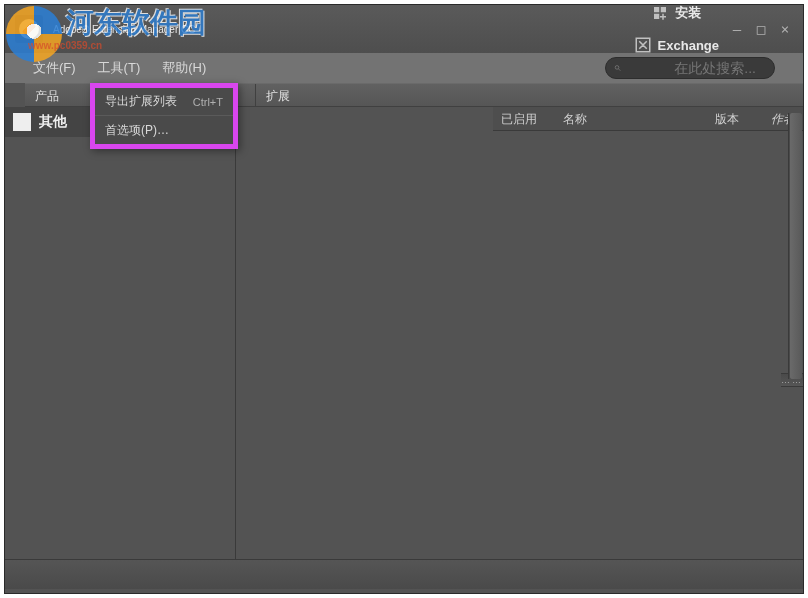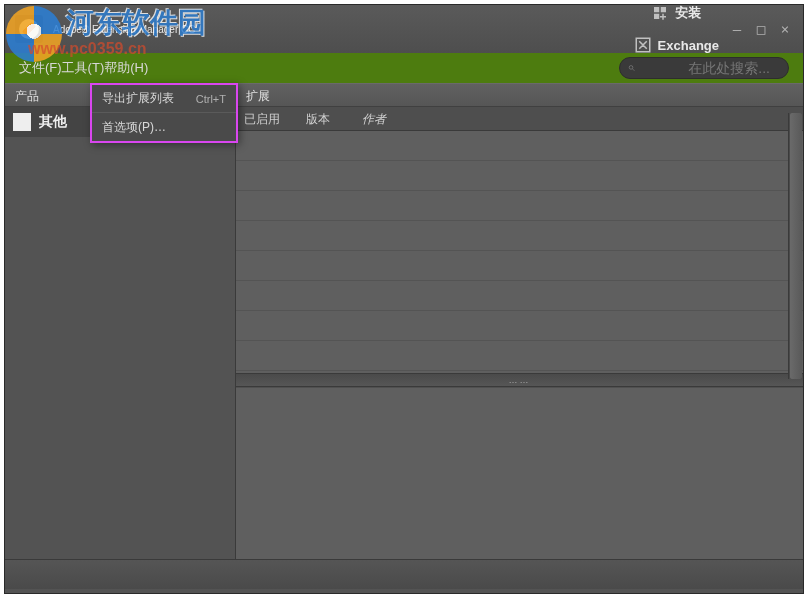--- a/index.html
+++ b/index.html
@@ -8,57 +8,57 @@
 .titlebar { height: 48px; display: flex; align-items: center; padding: 0 10px; background: linear-gradient(#5a5a5a,#4e4e4e); position: relative; }
 .app-icon { width: 28px; height: 28px; background: #3a3a3a; border-radius: 3px; margin-right: 10px; position: relative; }
 .app-icon::before { content: ""; position: absolute; left: 4px; top: 4px; width: 20px; height: 20px; border-radius: 50%; background: #e0ddc8; }
 .app-icon::after { content: ""; position: absolute; left: 7px; top: 7px; width: 14px; height: 14px; background: linear-gradient(135deg,#e0ddc8 0 33%,#e87c2d 33% 66%,#e0ddc8 66% 100%); border-radius: 50%; }
 .app-title { color: #e8e8e8; font-size: 10px; flex: 1; }
 .titlebar-actions { display: flex; align-items: center; gap: 14px; margin-right: 10px; flex-direction: column; }
 .tb-btn { display: flex; align-items: center; gap: 6px; color: #e8e8e8; font-size: 13px; cursor: pointer; font-weight: bold; }
 .tb-btn svg { width: 18px; height: 18px; fill: #c0c0c0; }
 .win-ctrls { display: flex; gap: 8px; color: #b0b0b0; font-size: 14px; }
 .win-ctrls span { cursor: pointer; width: 16px; text-align: center; font-family: monospace; }
-.menubar { height: 30px; background: #4d7c0f; display: flex; align-items: center; padding: 0 14px; position: relative; }
+.menubar { height: 30px; background: #737373; display: flex; align-items: center; padding: 0 28px; gap: 22px; position: relative; }
 .menu-item { color: #d8d8d8; font-size: 13px; cursor: pointer; }
 .search-box { margin-left: auto; background: #3a3a3a; border: 1px solid #2d2d2d; border-radius: 11px; height: 22px; width: 170px; display: flex; align-items: center; padding: 0 8px; }
 .search-box svg { width: 12px; height: 12px; fill: #888; margin-right: 5px; }
 .search-box input { background: transparent; border: none; outline: none; color: #ccc; font-size: 14px; width: 100%; margin-left: 48px; }
-.header-row { height: 24px; display: flex; background: linear-gradient(#616161,#565656); border-top: 1px solid #6a6a6a; border-bottom: 1px solid #404040; }
+.header-row { height: 24px; display: flex; background: linear-gradient(#616161,#565656); border-top: 1px solid #6a6a6a; border-bottom: 1px solid #404040; margin-left: 20px; }
 .header-cell { color: #e0e0e0; font-size: 12px; padding: 4px 10px; }
 .hc-product { width: 231px; border-right: 1px solid #404040; }
 .hc-ext { flex: 1; }
 .content { display: flex; height: 452px; }
 .sidebar { width: 231px; background: #535353; border-right: 1px solid #3a3a3a; }
 .sidebar-item { height: 30px; display: flex; align-items: center; padding: 0 8px; gap: 8px; background: #5b5b5b; cursor: pointer; }
 .sidebar-item.selected { background: #444; }
 .product-icon { width: 18px; height: 18px; background: #eee; }
 .sidebar-item span { color: #eee; font-size: 14px; font-weight: bold; }
-.main { flex: 1; display: flex; flex-direction: column; }
+.main { flex: 1; display: flex; flex-direction: column; align-items: flex-end; }
 .col-header { height: 24px; display: flex; background: #4e4e4e; border-bottom: 1px solid #3a3a3a; }
 .col-header div { color: #d0d0d0; font-size: 12px; padding: 4px 8px; }
 .col-enabled { width: 62px; }
 .col-name { width: 152px; }
 .col-version { width: 56px; }
 .col-author { flex: 1; font-style: italic; }
 .ext-list { flex: 1; background: #5f5f5f; overflow: hidden; }
 .ext-row { height: 30px; border-bottom: 1px solid #545454; }
 .divider { height: 14px; background: linear-gradient(#4a4a4a,#565656); border-top: 1px solid #3a3a3a; border-bottom: 1px solid #3a3a3a; text-align: center; color: #aaa; font-size: 9px; line-height: 12px; letter-spacing: 2px; cursor: row-resize; }
 .detail { height: 172px; background: #5f5f5f; border-top: 1px solid #505050; }
 .statusbar { height: 30px; background: linear-gradient(#555,#4a4a4a); border-top: 1px solid #3a3a3a; }
 .vscroll { position: absolute; right: 1px; top: 108px; width: 14px; height: 266px; background: #4a4a4a; border-left: 1px solid #3a3a3a; }
 .vscroll-thumb { position: absolute; top: 0; left: 1px; width: 12px; height: 266px; background: linear-gradient(90deg,#6a6a6a,#595959); border-radius: 2px; }
-.dropdown { position: absolute; left: 85px; top: 78px; width: 148px; background: #4a4a4a; border: 2px solid #d946ef; box-shadow: 2px 2px 8px rgba(0,0,0,0.4); z-index: 10; }
+.dropdown { position: absolute; left: 85px; top: 78px; width: 148px; background: #4a4a4a; border: 5px solid #d946ef; box-shadow: 2px 2px 8px rgba(0,0,0,0.4); z-index: 10; }
 .dropdown-item { height: 28px; display: flex; align-items: center; justify-content: space-between; padding: 0 10px; color: #d8d8d8; font-size: 12px; cursor: pointer; border-bottom: 1px solid #5a5a5a; }
 .dropdown-item:last-child { border-bottom: none; }
 .dropdown-item .shortcut { color: #b0b0b0; font-size: 11px; }
 .watermark { position: absolute; left: 0; top: 0; pointer-events: none; z-index: 20; }
 .wm-circle { position: absolute; left: 6px; top: 6px; width: 56px; height: 56px; border-radius: 50%; background: radial-gradient(circle at 50% 45%, #fff 0 18%, transparent 18%), conic-gradient(#2b7fd6 0 90deg, #f5a623 90deg 180deg, #2b7fd6 180deg 270deg, #f5a623 270deg 360deg); opacity: 0.85; }
 .wm-text1 { position: absolute; left: 66px; top: 4px; font-size: 28px; font-weight: bold; color: #2b7fd6; text-shadow: 1px 1px 0 #fff, -1px -1px 0 #fff; opacity: 0.8; white-space: nowrap; }
-.wm-text2 { position: absolute; left: 28px; top: 40px; font-size: 16px; color: #d64b2b; opacity: 0.7; font-weight: bold; white-space: nowrap; }
+.wm-text2 { position: absolute; left: 28px; top: 40px; font-size: 10px; color: #d64b2b; opacity: 0.7; font-weight: bold; white-space: nowrap; }
 </style>
 </head>
 <body>
 
 <div class="window">
 
   <div class="titlebar">
     <div class="app-icon"></div>
     <div class="app-title">Adobe® Extension Manager CC</div>
     <div class="titlebar-actions">
@@ -104,20 +104,21 @@
     <div class="sidebar">
       <div class="sidebar-item selected">
         <div class="product-icon"></div>
         <span>其他</span>
       </div>
     </div>
 
     <div class="main">
       <div class="col-header">
         <div class="col-enabled">已启用</div>
+        <div class="col-name">名称</div>
         <div class="col-version">版本</div>
         <div class="col-author">作者</div>
       </div>
       <div class="ext-list">
         <div class="ext-row"></div>
         <div class="ext-row"></div>
         <div class="ext-row"></div>
         <div class="ext-row"></div>
         <div class="ext-row"></div>
         <div class="ext-row"></div>

